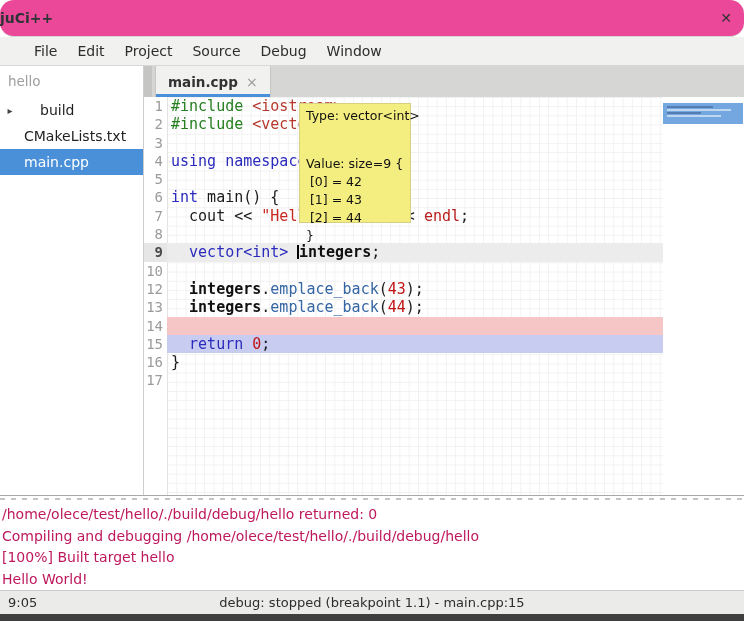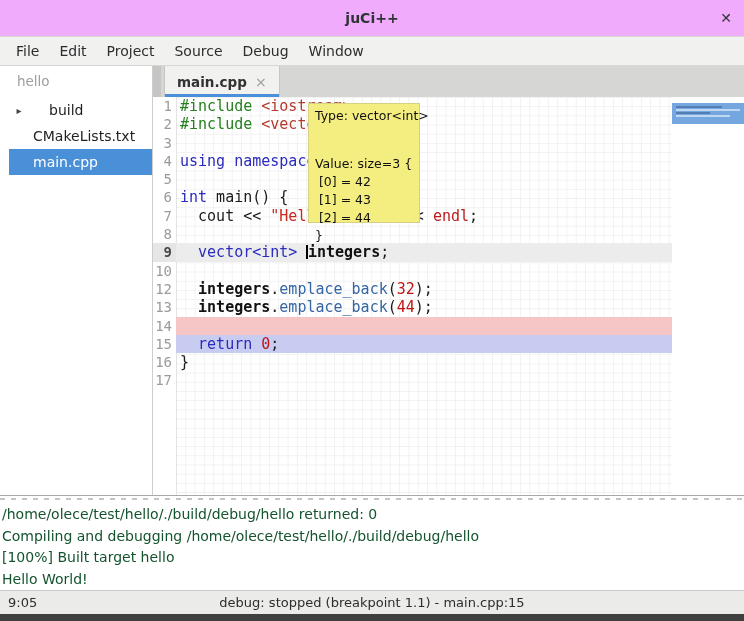--- a/index.html
+++ b/index.html
@@ -1,29 +1,29 @@
 <!DOCTYPE html>
 <html style="--sel: #4a90d9; --bp: #f6c5c5; --dbg: #c9ccf1; --ttbg: #f3ee7f;"><head>
 <meta charset="utf-8">
 <style>
   html,body{margin:0;padding:0;}
   body{width:744px;height:621px;overflow:hidden;font-family:"DejaVu Sans",sans-serif;background:#fff;}
   .window{position:relative;width:744px;height:621px;display:flex;flex-direction:column;background:#fff;}
 
   
-  .titlebar{height:37px;flex:0 0 37px;background:#f0abfc;border-bottom:1px solid #d5d5d3;position:relative;display:flex;align-items:center;justify-content:center;box-sizing:border-box;}
+  .titlebar{height:37px;flex:0 0 37px;background:#ec4899;border-bottom:1px solid #d5d5d3;position:relative;display:flex;align-items:center;justify-content:flex-start;box-sizing:border-box;border-radius:14px;}
   .titlebar .title{font-size:14px;font-weight:bold;color:#2e3436;}
   .titlebar .close{position:absolute;right:12px;top:0;height:100%;display:flex;align-items:center;font-size:14px;color:#2e3436;cursor:pointer;}
 
   
-  .menubar{height:29px;flex:0 0 29px;background:#f1f1f0;border-bottom:1px solid #d8d8d6;display:flex;align-items:stretch;padding-left:6px;box-sizing:border-box;}
+  .menubar{height:29px;flex:0 0 29px;background:#f1f1f0;border-bottom:1px solid #d8d8d6;display:flex;align-items:stretch;padding-left:24px;box-sizing:border-box;}
   .menubar .mitem{display:flex;align-items:center;padding:0 10px;font-size:14px;color:#2d2d2d;}
 
   
-  .content{flex:0 0 429px;height:429px;display:flex;overflow:hidden;padding-left:9px;}
+  .content{flex:0 0 429px;height:429px;display:flex;overflow:hidden;}
 
   
   .sidebar{width:144px;flex:0 0 144px;background:#fff;border-right:1px solid #cdcdcc;box-sizing:border-box;display:flex;flex-direction:column;}
   .sidebar-header{padding:7px 8px 6px 8px;font-size:13.5px;color:#9e9e9e;}
   .tree{display:flex;flex-direction:column;margin-top:2px;}
   .tree-row{height:26px;display:flex;align-items:center;font-size:14px;color:#1f1f1f;position:relative;}
   .tree-row .expander{width:16px;text-align:center;font-size:10px;color:#444;margin-left:2px;}
   .tree-row .tlabel{margin-left:22px;}
   .tree-row.noexp .tlabel{margin-left:24px;}
   .tree-row.selected{background:var(--sel);color:#fff;}
@@ -73,21 +73,21 @@
   .peek-bar{height:2px;margin:1px 4px;background:rgba(255,255,255,.55);}
   .peek-bar.dark{background:rgba(25,50,100,.35);}
 
   
   .pane-divider{flex:0 0 6px;height:6px;background-color:#fff;border-top:1px solid #a9a9a9;box-sizing:border-box;
     background-image:repeating-linear-gradient(90deg,#c4c4c4 0 5px,transparent 5px 11px);
     background-size:100% 2px;background-repeat:no-repeat;background-position:0 2px;cursor:row-resize;}
 
   
   .terminal{flex:0 0 89px;height:89px;background:#fff;padding:3px 2px 0 2px;box-sizing:border-box;overflow:hidden;}
-  .term-line{font-size:14px;line-height:21.5px;color:#14532d;white-space:pre;}
+  .term-line{font-size:14px;line-height:21.5px;color:#be185d;white-space:pre;}
 
   
   .statusbar{flex:0 0 24px;height:24px;background:#ebebea;border-top:1px solid #c9c9c8;box-sizing:border-box;position:relative;display:flex;align-items:center;justify-content:center;}
   .statusbar .time{position:absolute;left:8px;font-size:13px;color:#2d2d2d;}
   .statusbar .msg{font-size:13px;color:#2d2d2d;}
 
   .bottom-strip{flex:0 0 7px;height:7px;background:#3f3f3f;}
 </style>
 </head>
 <body>
@@ -173,21 +173,21 @@
             <div class="code-row hl-current">
               <span class="ln">9</span>
               <span class="ct"><span class="c-pl">  </span><span class="c-type">vector&lt;int&gt;</span><span class="c-pl"> </span><span class="cursor"></span><span class="c-bold">integers</span><span class="c-pl">;</span></span>
             </div>
             <div class="code-row">
               <span class="ln">10</span>
               <span class="ct"></span>
             </div>
             <div class="code-row">
               <span class="ln">12</span>
-              <span class="ct"><span class="c-pl">  </span><span class="c-bold">integers</span><span class="c-pl">.</span><span class="c-fn">emplace_back</span><span class="c-pl">(</span><span class="c-num">32</span><span class="c-pl">);</span></span>
+              <span class="ct"><span class="c-pl">  </span><span class="c-bold">integers</span><span class="c-pl">.</span><span class="c-fn">emplace_back</span><span class="c-pl">(</span><span class="c-num">43</span><span class="c-pl">);</span></span>
             </div>
             <div class="code-row">
               <span class="ln">13</span>
               <span class="ct"><span class="c-pl">  </span><span class="c-bold">integers</span><span class="c-pl">.</span><span class="c-fn">emplace_back</span><span class="c-pl">(</span><span class="c-num">44</span><span class="c-pl">);</span></span>
             </div>
             <div class="code-row hl-breakpoint">
               <span class="ln">14</span>
               <span class="ct"></span>
             </div>
             <div class="code-row hl-debug">
@@ -200,21 +200,21 @@
             </div>
             <div class="code-row">
               <span class="ln">17</span>
               <span class="ct"></span>
             </div>
           </div>
 
         <div class="debug-tooltip">
           <div class="tt-type">Type: vector&lt;int&gt;</div>
           <div id="tt-values">
-              <div class="tt-line">Value: size=3 {</div>
+              <div class="tt-line">Value: size=9 {</div>
               <div class="tt-line"> [0] = 42</div>
               <div class="tt-line"> [1] = 43</div>
               <div class="tt-line"> [2] = 44</div>
               <div class="tt-line">}</div>
             </div>
         </div>
 
         <div class="peek-overlay">
           <div class="peek-bar dark" style="margin-right:30px"></div>
           <div class="peek-bar" style="margin-right:12px"></div>

